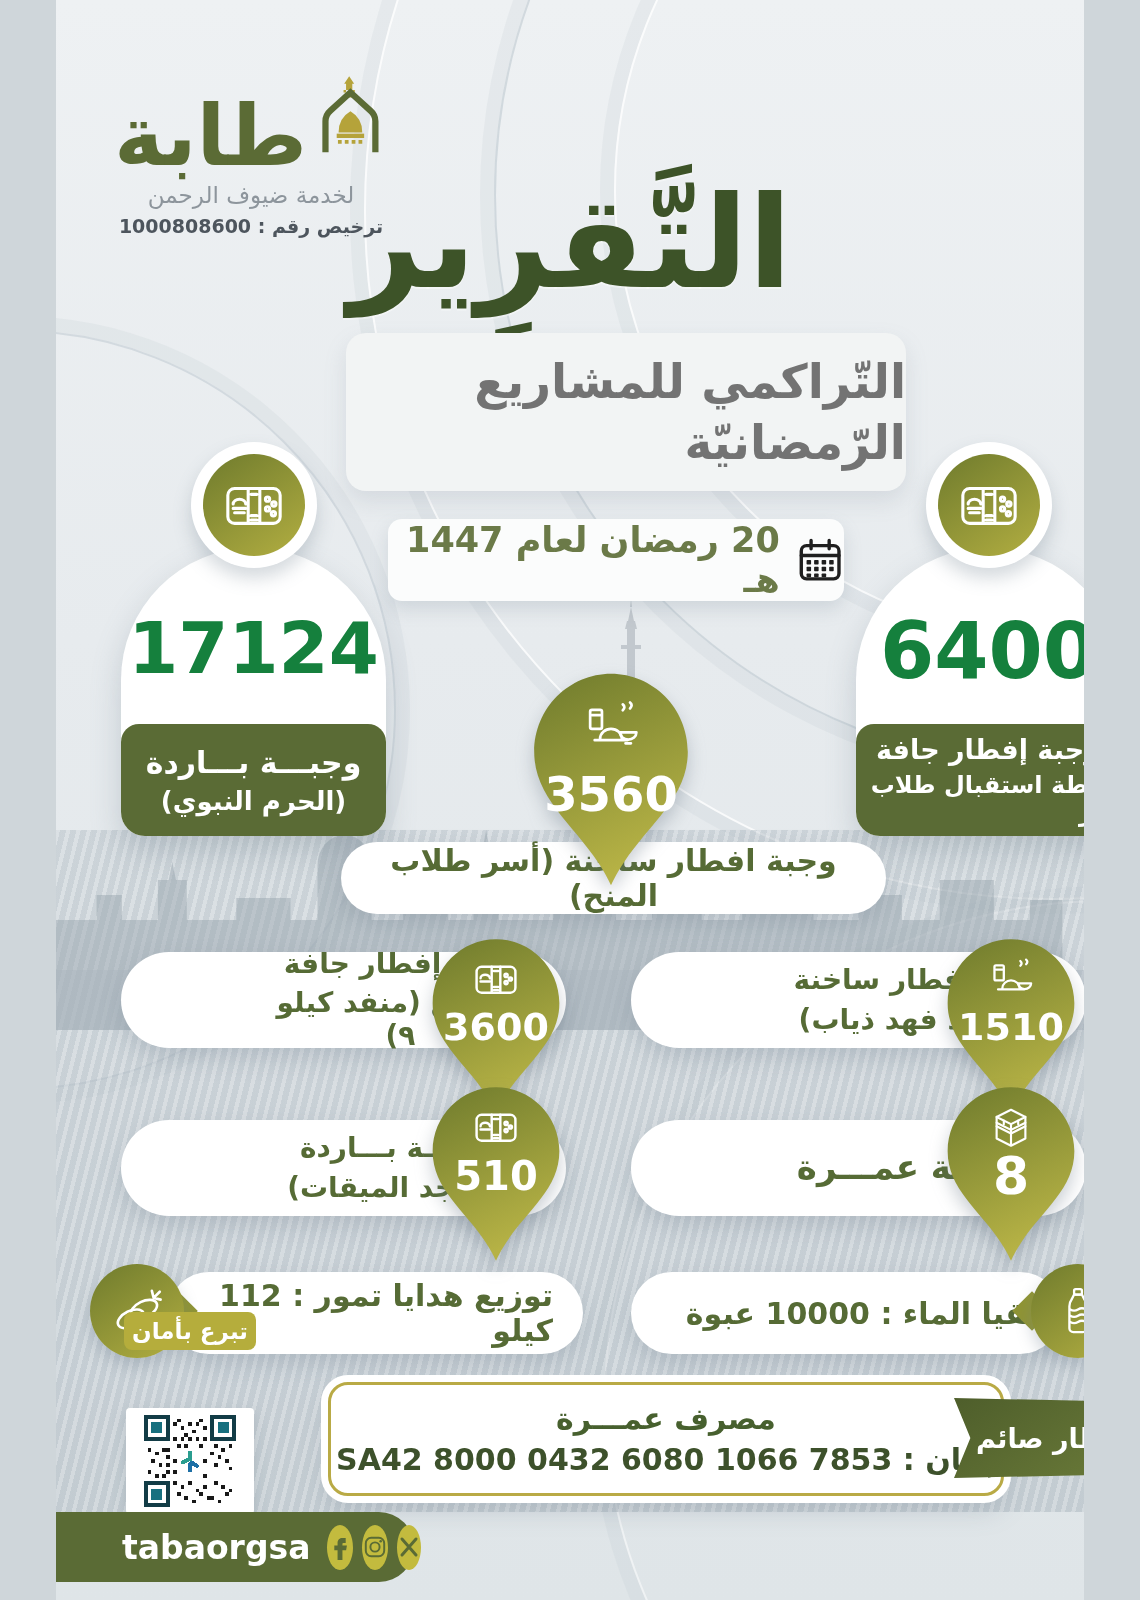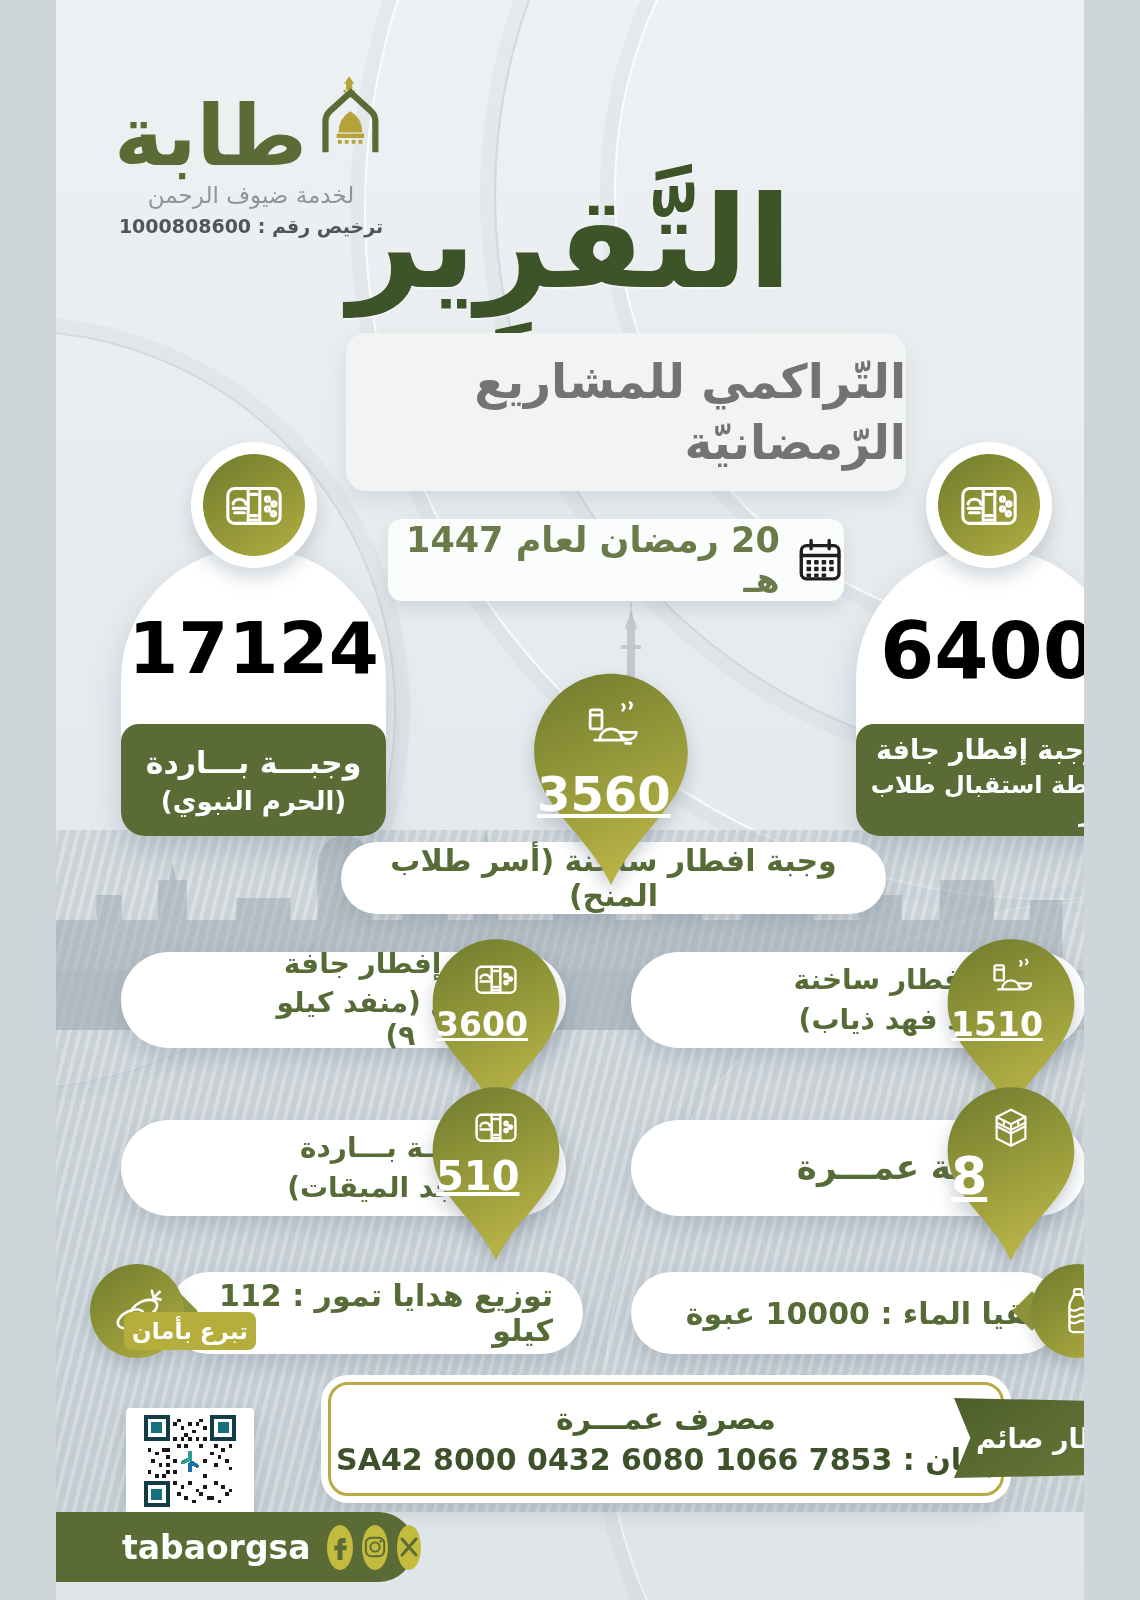--- a/index.html
+++ b/index.html
@@ -47,36 +47,36 @@
   
   .card { position:absolute; top:548px; width:265px; height:288px; background:#fff;
           border-radius:132px 132px 24px 24px; box-shadow:0 14px 30px rgba(112,128,144,.30); }
   .card.cl { left:65px; } .card.cr { left:800px; }
   .cicon { position:absolute; top:-106px; left:50%; transform:translateX(-50%);
            width:126px; height:126px; background:#fff; border-radius:50%;
            box-shadow:0 10px 18px rgba(112,128,144,.30); display:flex; align-items:center; justify-content:center; }
   .cicon-in { width:102px; height:102px; border-radius:50%;
               background:linear-gradient(145deg,#6f7b2d,#b2ae41);
               display:flex; align-items:center; justify-content:center; }
-  .cnum { margin-top:64px; text-align:center; font-weight:700; color:#000000; font-size:72px; line-height:1; }
+  .cnum { margin-top:64px; text-align:center; font-weight:700; color:#15803d; font-size:72px; line-height:1; }
   .card.cr .cnum { font-size:78px; }
   .cstrip { position:absolute; left:0; right:0; bottom:0; height:112px; background:#5a6b35;
             border-radius:18px 18px 24px 24px; color:#fff; display:flex; flex-direction:column;
             align-items:center; justify-content:center; gap:6px; font-weight:700; }
   .cstrip .l1 { font-size:30px; } .cstrip .l2 { font-size:26px; }
   .card.cr .cstrip .l1 { font-size:27px; } .card.cr .cstrip .l2 { font-size:24px; }
   
   .pinb { position:absolute; filter:drop-shadow(0 9px 9px rgba(100,115,130,.35)); z-index:4; }
   .pinb svg.shape { position:absolute; inset:0; width:100%; height:100%; }
   .pinb .pic { position:absolute; left:50%; transform:translateX(-50%); }
-  .pinb .pnum { position:absolute; left:6px; right:0; text-align:left; color:#fff; font-weight:700; line-height:1;text-decoration:underline; }
+  .pinb .pnum { position:absolute; left:0; right:0; text-align:center; color:#fff; font-weight:700; line-height:1; }
   .pin-big { left:475px; top:672px; width:160px; height:215px; }
   .pin-big .pic { top:26px; } .pin-big .pnum { top:98px; font-size:48px; }
   .pin-s { width:132px; height:176px; }
-  .pin-s .pic { top:18px; } .pin-s .pnum { top:70px; font-size:33px; }
+  .pin-s .pic { top:18px; } .pin-s .pnum { top:70px; font-size:38px; }
   .pin-510 .pnum { font-size:40px; } .pin-8 .pnum { top:64px; font-size:52px; }
   
   .pill { position:absolute; background:#fff; border-radius:48px;
           box-shadow:0 10px 22px rgba(112,128,144,.26);
           display:flex; flex-direction:column; align-items:center; justify-content:center;
           color:#566b35; font-weight:700; text-align:center; }
   .pill-center { left:285px; top:842px; width:545px; height:72px; font-size:30px; z-index:3; }
   .rp { height:96px; top:952px; gap:7px; font-size:28px; line-height:1.15; z-index:2; }
   .rp.rleft  { left:65px;  width:445px; padding:0 36px 0 150px; }
   .rp.rright { left:575px; width:455px; padding:0 36px 0 160px; }

